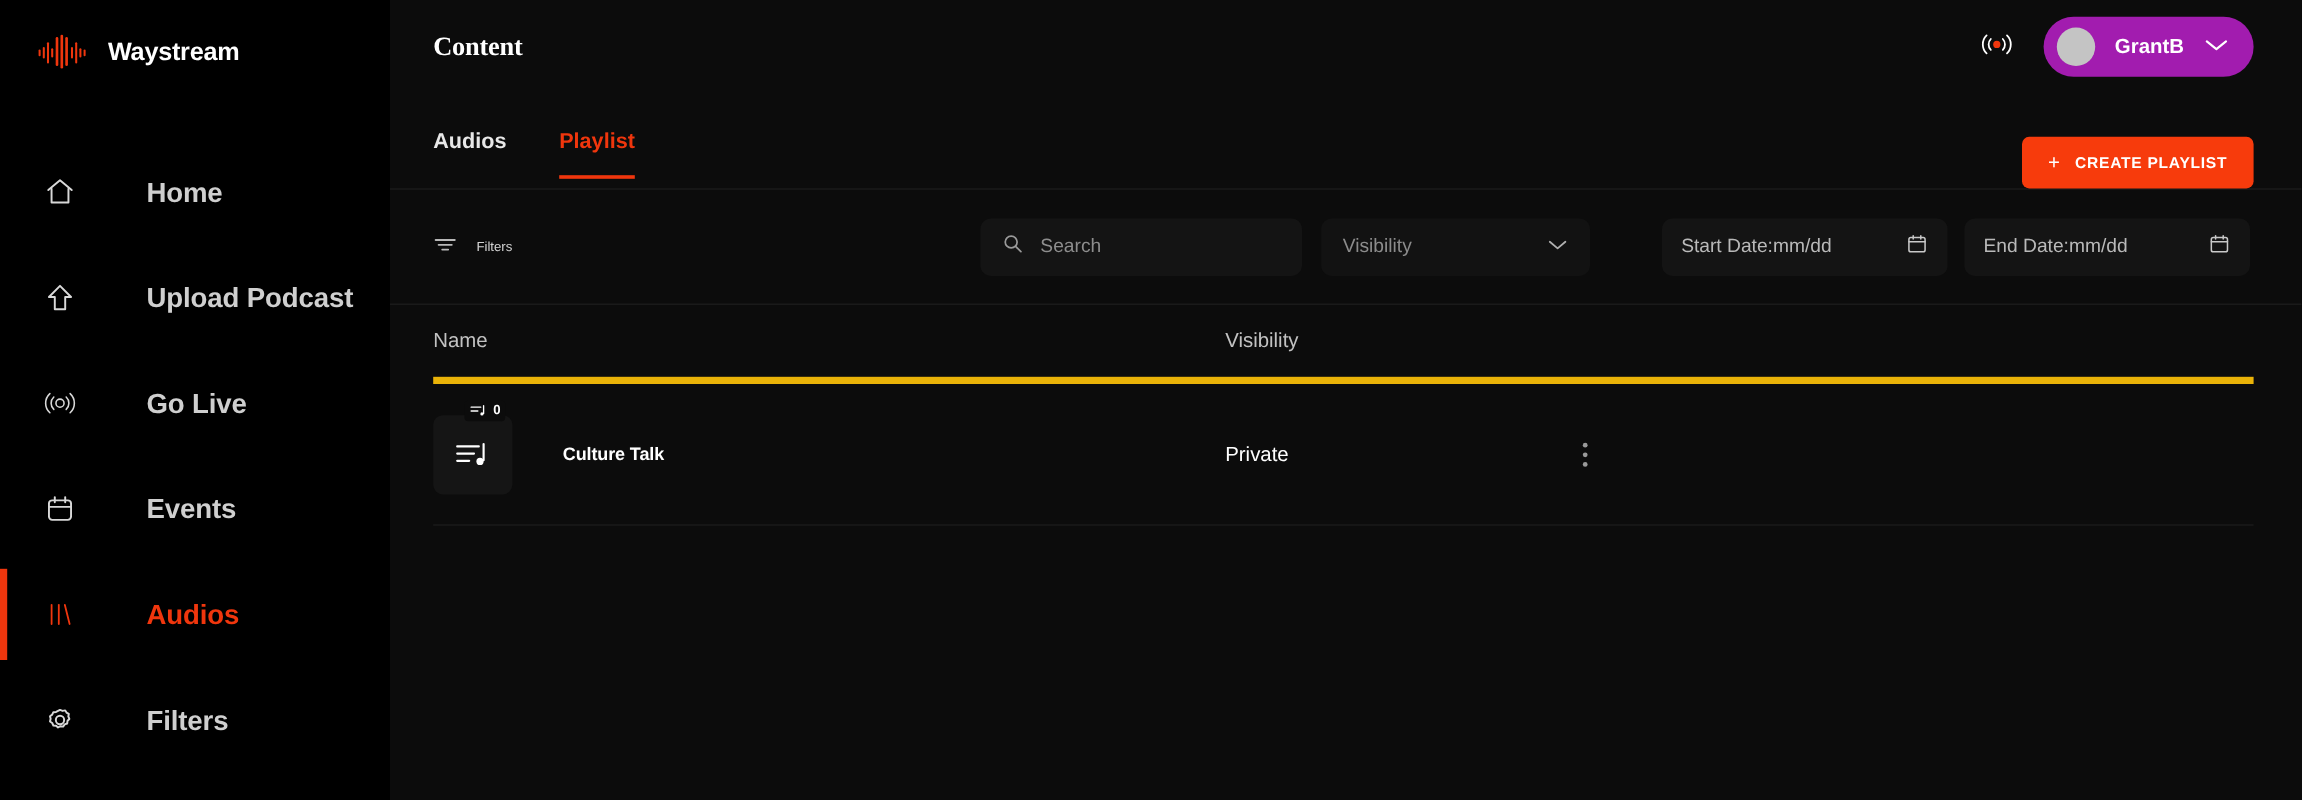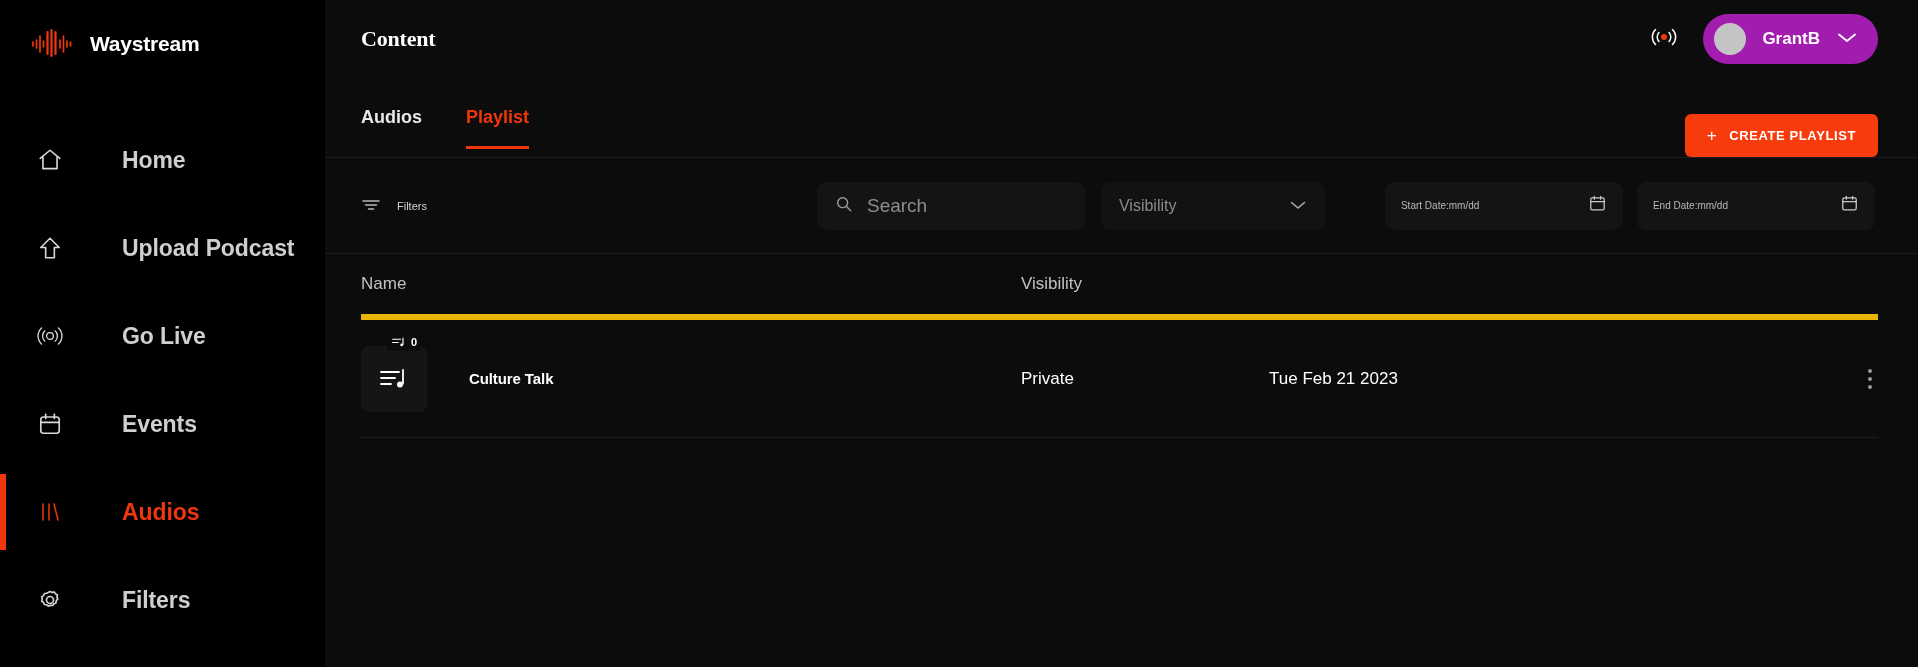--- a/index.html
+++ b/index.html
@@ -119,39 +119,39 @@
   .field {
     display:flex; align-items:center;
     background:#141414; border-radius:9px;
     height:48px;
   }
   .search-field {
     width:268px; margin-left:390px; padding:0 18px; gap:14px;
   }
   .search-field input {
     background:transparent; border:none; outline:none;
-    color:#d4d4d4; font-size:19px;
+    color:#d4d4d4; font-size:16px;
     font-family:"Liberation Sans", sans-serif;
     width:100%;
   }
   .search-field input::placeholder { color:#8d8d8d; }
   .visibility-field {
     width:224px; margin-left:16px; padding:0 18px;
     justify-content:space-between; cursor:pointer;
     background:#121212;
   }
   .visibility-label { color:#8b8b8b; font-size:16px; }
   .date-field {
     width:238px; padding:0 16px; gap:8px;
     justify-content:space-between; cursor:pointer;
   }
   .date-start { margin-left:60px; }
   .date-end { margin-left:14px; }
   .date-text {
-    color:#b9b9b9; font-size:10px;
+    color:#b9b9b9; font-size:16px;
     white-space:nowrap; overflow:hidden;
     text-overflow:clip; flex:1;
   }
   .cal-ico { color:#c9c9c9; flex:0 0 auto; display:block; }
 
   
   .table { padding:0 40px 0 36px; }
   .t-head {
     display:flex; align-items:center; height:66px;
     border-bottom:6px solid #eab308;
@@ -407,21 +407,20 @@
                 <line x1="2" y1="8" x2="9" y2="8"></line>
                 <path d="M15 2.5v8"></path>
                 <circle cx="13.3" cy="11" r="1.7" fill="#ffffff" stroke="none"></circle>
               </svg>
               <span class="badge-count">0</span>
             </span>
           </div>
           <span class="item-title">Culture Talk</span>
         </div>
         <div class="col-vis td">Private</div>
-        <div class="col-date td">Tue Feb 21 2023</div>
         <div class="col-act">
           <span class="more-btn">
             <span class="more-dot"></span>
             <span class="more-dot"></span>
             <span class="more-dot"></span>
           </span>
         </div>
       </div>
     </div>
 

